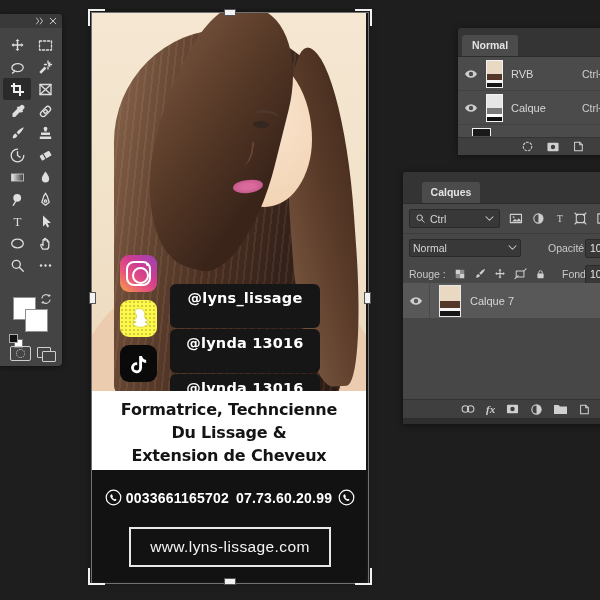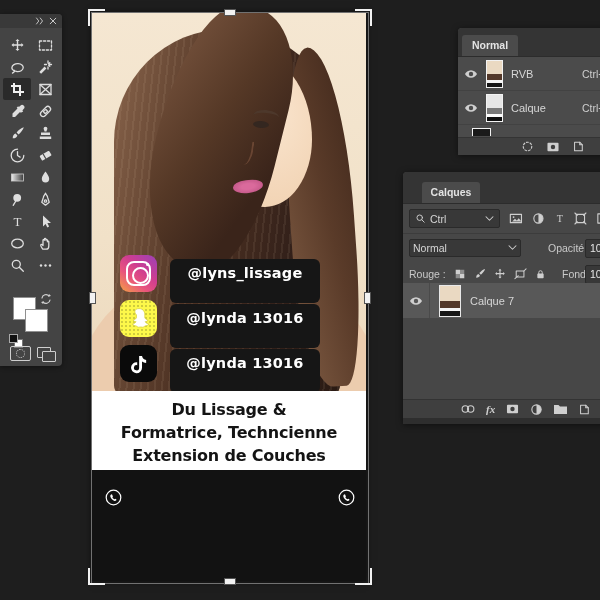--- a/index.html
+++ b/index.html
@@ -56,21 +56,21 @@
         border-radius:60% 60% 0 0;transform:rotate(5deg);}
   .eye{position:absolute;left:161px;top:108px;width:16px;height:7px;background:#342720;
        border-radius:50%;transform:rotate(4deg);}
   .nose{position:absolute;left:149px;top:128px;width:10px;height:24px;
         border-right:2px solid rgba(176,118,88,.35);border-radius:0 0 70% 0;transform:rotate(7deg);}
   .lips{position:absolute;left:141px;top:167px;width:30px;height:13px;
         background:radial-gradient(#da6a9c 30%,#b84f7f 100%);border-radius:50% 50% 55% 55%;transform:rotate(-7deg);}
 
   .soc-icon{position:absolute;left:28px;width:37px;height:37px;border-radius:9px;}
   .sbar{position:absolute;left:78px;width:150px;height:44px;background:#161616;border-radius:6px;
-        color:#fff;font:bold 14.5px/28px "DejaVu Sans",sans-serif;text-align:center;letter-spacing:.2px;}
+        color:#fff;font:bold 14.5px/28px "DejaVu Sans",sans-serif;text-align:center;letter-spacing:.2px;margin-top:25px;}
   .ig{background:linear-gradient(40deg,#f7b733 -10%,#e8537e 35%,#cf3d90 60%,#9a41b8 100%);}
   .ig .cam{position:absolute;inset:6px;border:2.4px solid #fff;border-radius:8px;}
   .ig .lens{position:absolute;left:12px;top:12px;width:13px;height:13px;border:2.4px solid #fff;border-radius:50%;}
   .ig .dot{position:absolute;right:8px;top:8px;width:3px;height:3px;background:#fff;border-radius:50%;}
   .snap{background:#fdf84a;background-image:radial-gradient(rgba(60,60,20,.25) .7px,transparent .8px);
         background-size:4px 4px;display:flex;align-items:center;justify-content:center;}
   .tt{background:#0a0a0a;display:flex;align-items:center;justify-content:center;}
 
   .tagline{position:absolute;left:0;top:378px;width:274px;height:79px;background:#fff;color:#141414;
            text-align:center;font:bold 16px/23px "DejaVu Sans",sans-serif;padding-top:7px;box-sizing:border-box;
@@ -341,38 +341,45 @@
 
       <div class="soc-icon tt" style="top:332px">
         <svg width="22" height="22" viewBox="0 0 16 16">
             <path fill="#fff" d="M10.2 2.2c.3 1.6 1.4 2.7 3 2.9v2.1c-1.2 0-2.1-.3-3-1v4.5a4 4 0 1 1-3.5-4v2.2a1.9 1.9 0 1 0 1.4 1.8V2.2h2.1z"></path>
           </svg>
         </div>
       <div class="sbar" style="top:336px">@lynda 13016</div>
     </div>
 
     <div class="tagline">
+      <div>Formatrice, Techncienne</div>
       <div>Du Lissage &amp;</div>
-      <div>Formatrice, Techncienne</div>
-      <div>Extension de Couches</div>
+      <div>Extension de Cheveux</div>
     </div>
 
     <div class="cfoot">
       <span class="wa-ic">
         <svg width="17" height="17" viewBox="0 0 17 17">
             <circle cx="8.5" cy="8.5" r="7.3" fill="none" stroke="#fff" stroke-width="1.2"></circle>
             <path fill="#fff" d="M11.6 10.4c-.4-.2-1.2-.6-1.4-.4l-.6.5c-.9-.4-2-1.5-2.4-2.4l.5-.6c.2-.2-.2-1-.4-1.4-.2-.5-.7-1.3-1.2-1.1-.9.3-1.4 1.1-1.2 2 .3 1.9 2.9 4.9 4.9 5.2.9.2 1.7-.3 2-1.2.1-.5-.7-.4-1.2-.6z" transform="scale(.9) translate(1,1)"></path>
           </svg>
         </span>
+      <div class="ph-row">
+        <span>0033661165702</span>
+        <span>07.73.60.20.99</span>
+      </div>
       <span class="tel-ic">
         <svg width="17" height="17" viewBox="0 0 17 17">
             <circle cx="8.5" cy="8.5" r="7.3" fill="none" stroke="#fff" stroke-width="1.2"></circle>
             <path fill="#fff" d="M11.6 10.4c-.4-.2-1.2-.6-1.4-.4l-.6.5c-.9-.4-2-1.5-2.4-2.4l.5-.6c.2-.2-.2-1-.4-1.4-.2-.5-.7-1.3-1.2-1.1-.9.3-1.4 1.1-1.2 2 .3 1.9 2.9 4.9 4.9 5.2.9.2 1.7-.3 2-1.2.1-.5-.7-.4-1.2-.6z" transform="scale(.9) translate(1,1)"></path>
           </svg>
         </span>
+      <div class="site-box">
+        <span>www.lyns-lissage.com</span>
+      </div>
     </div>
   </div>
 
   <div class="selb"></div>
   <div class="cnr tl"></div>
   <div class="cnr tr"></div>
   <div class="cnr bl"></div>
   <div class="cnr br"></div>
   <div class="mid t"></div>
   <div class="mid b"></div>

